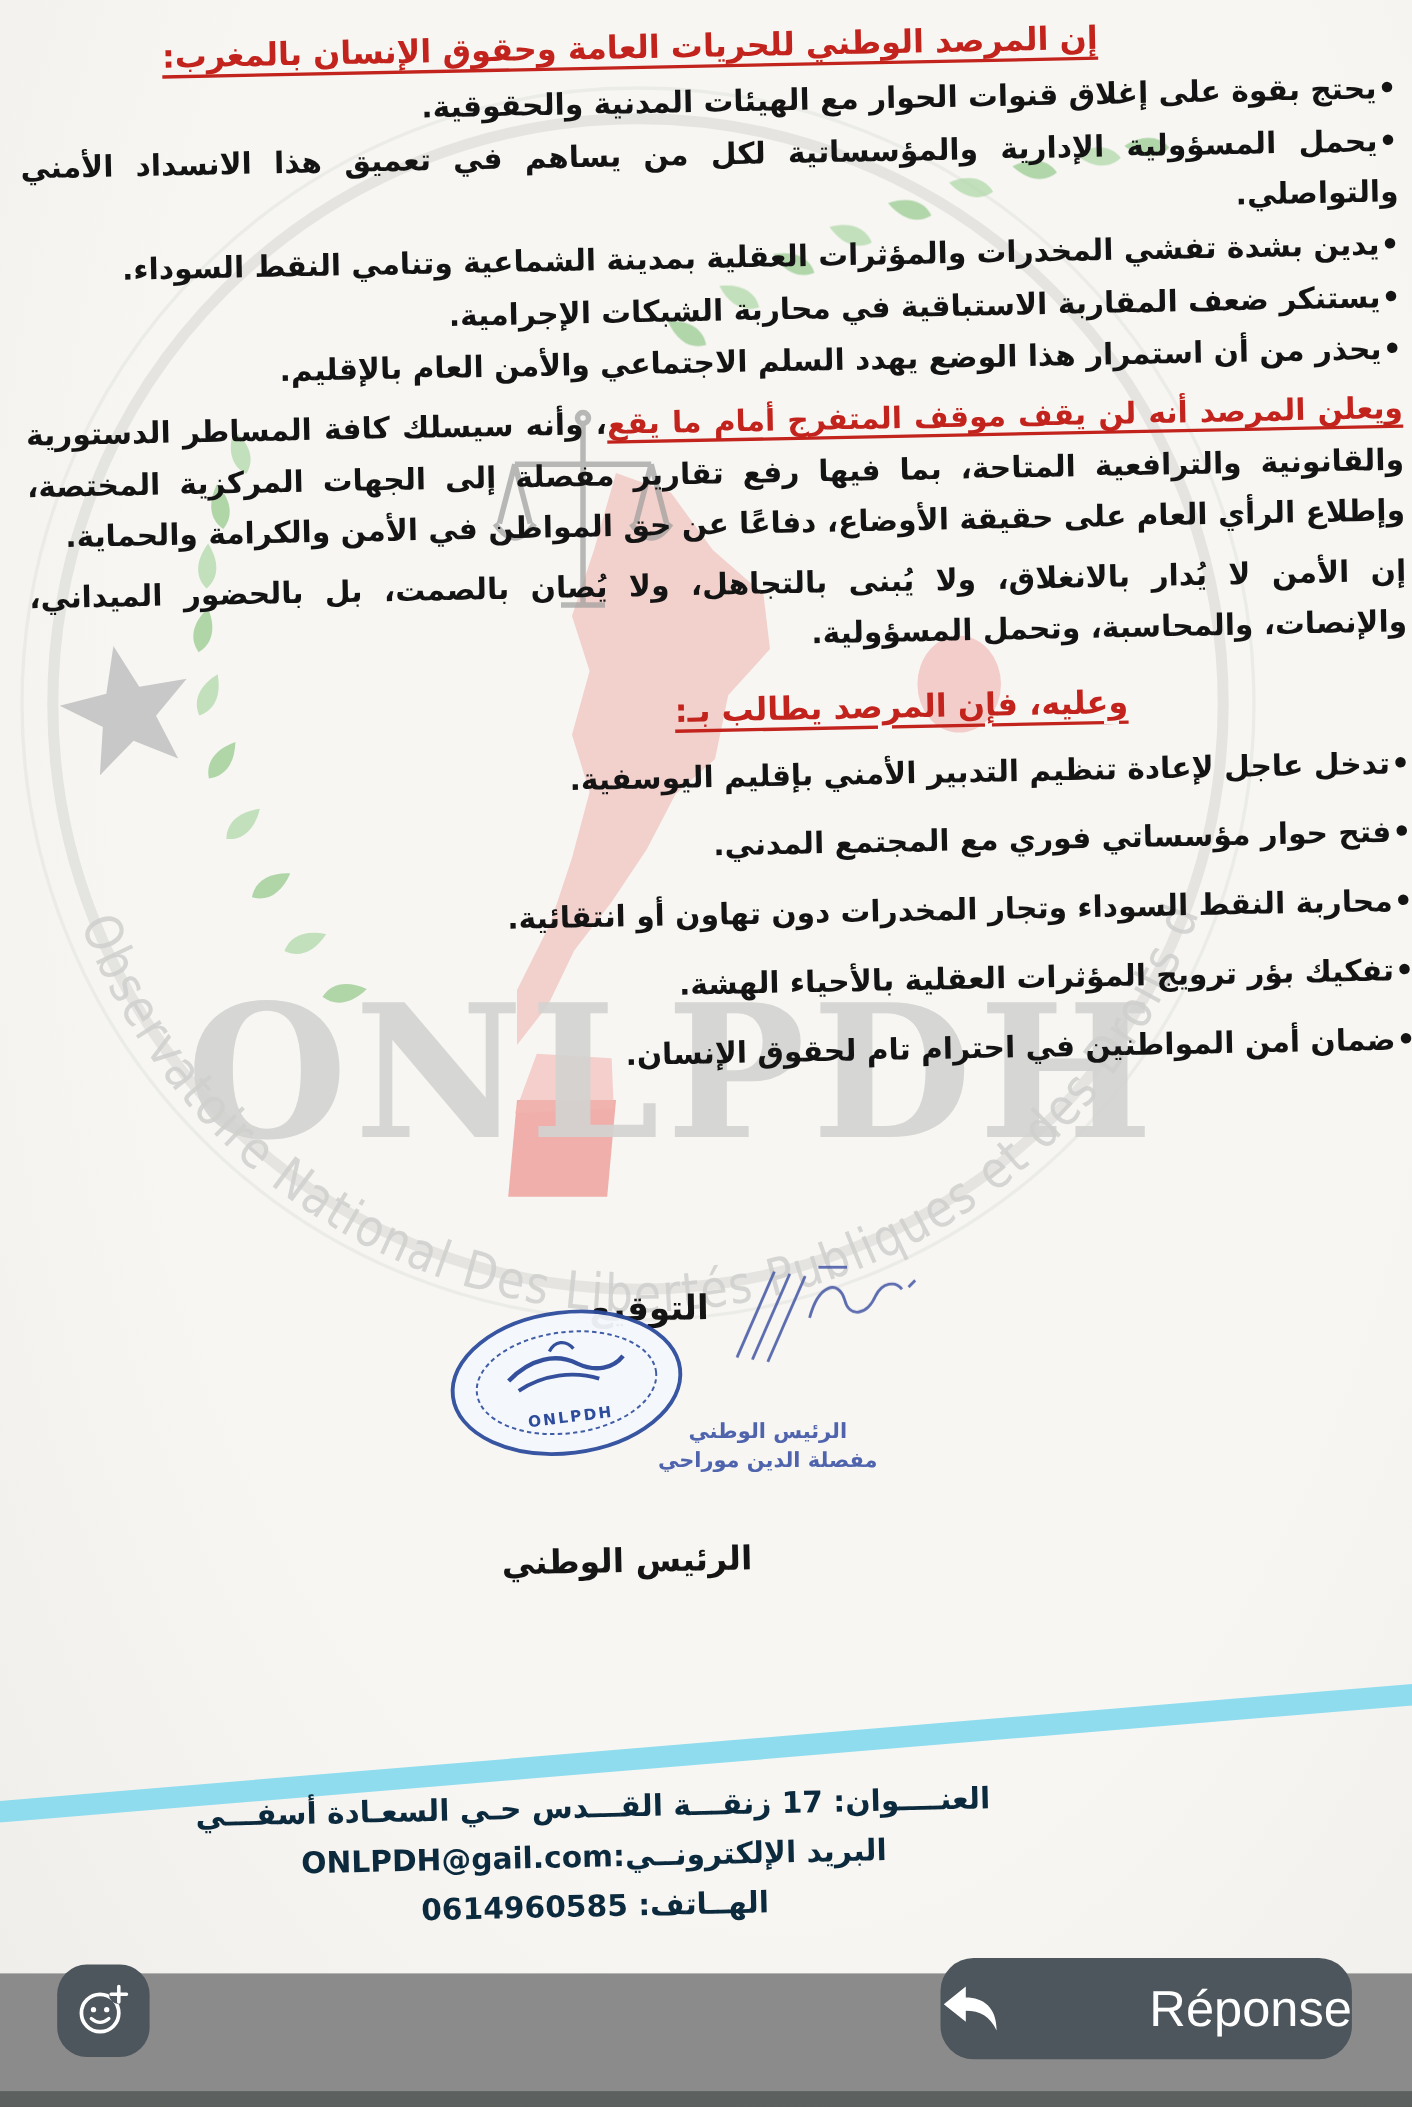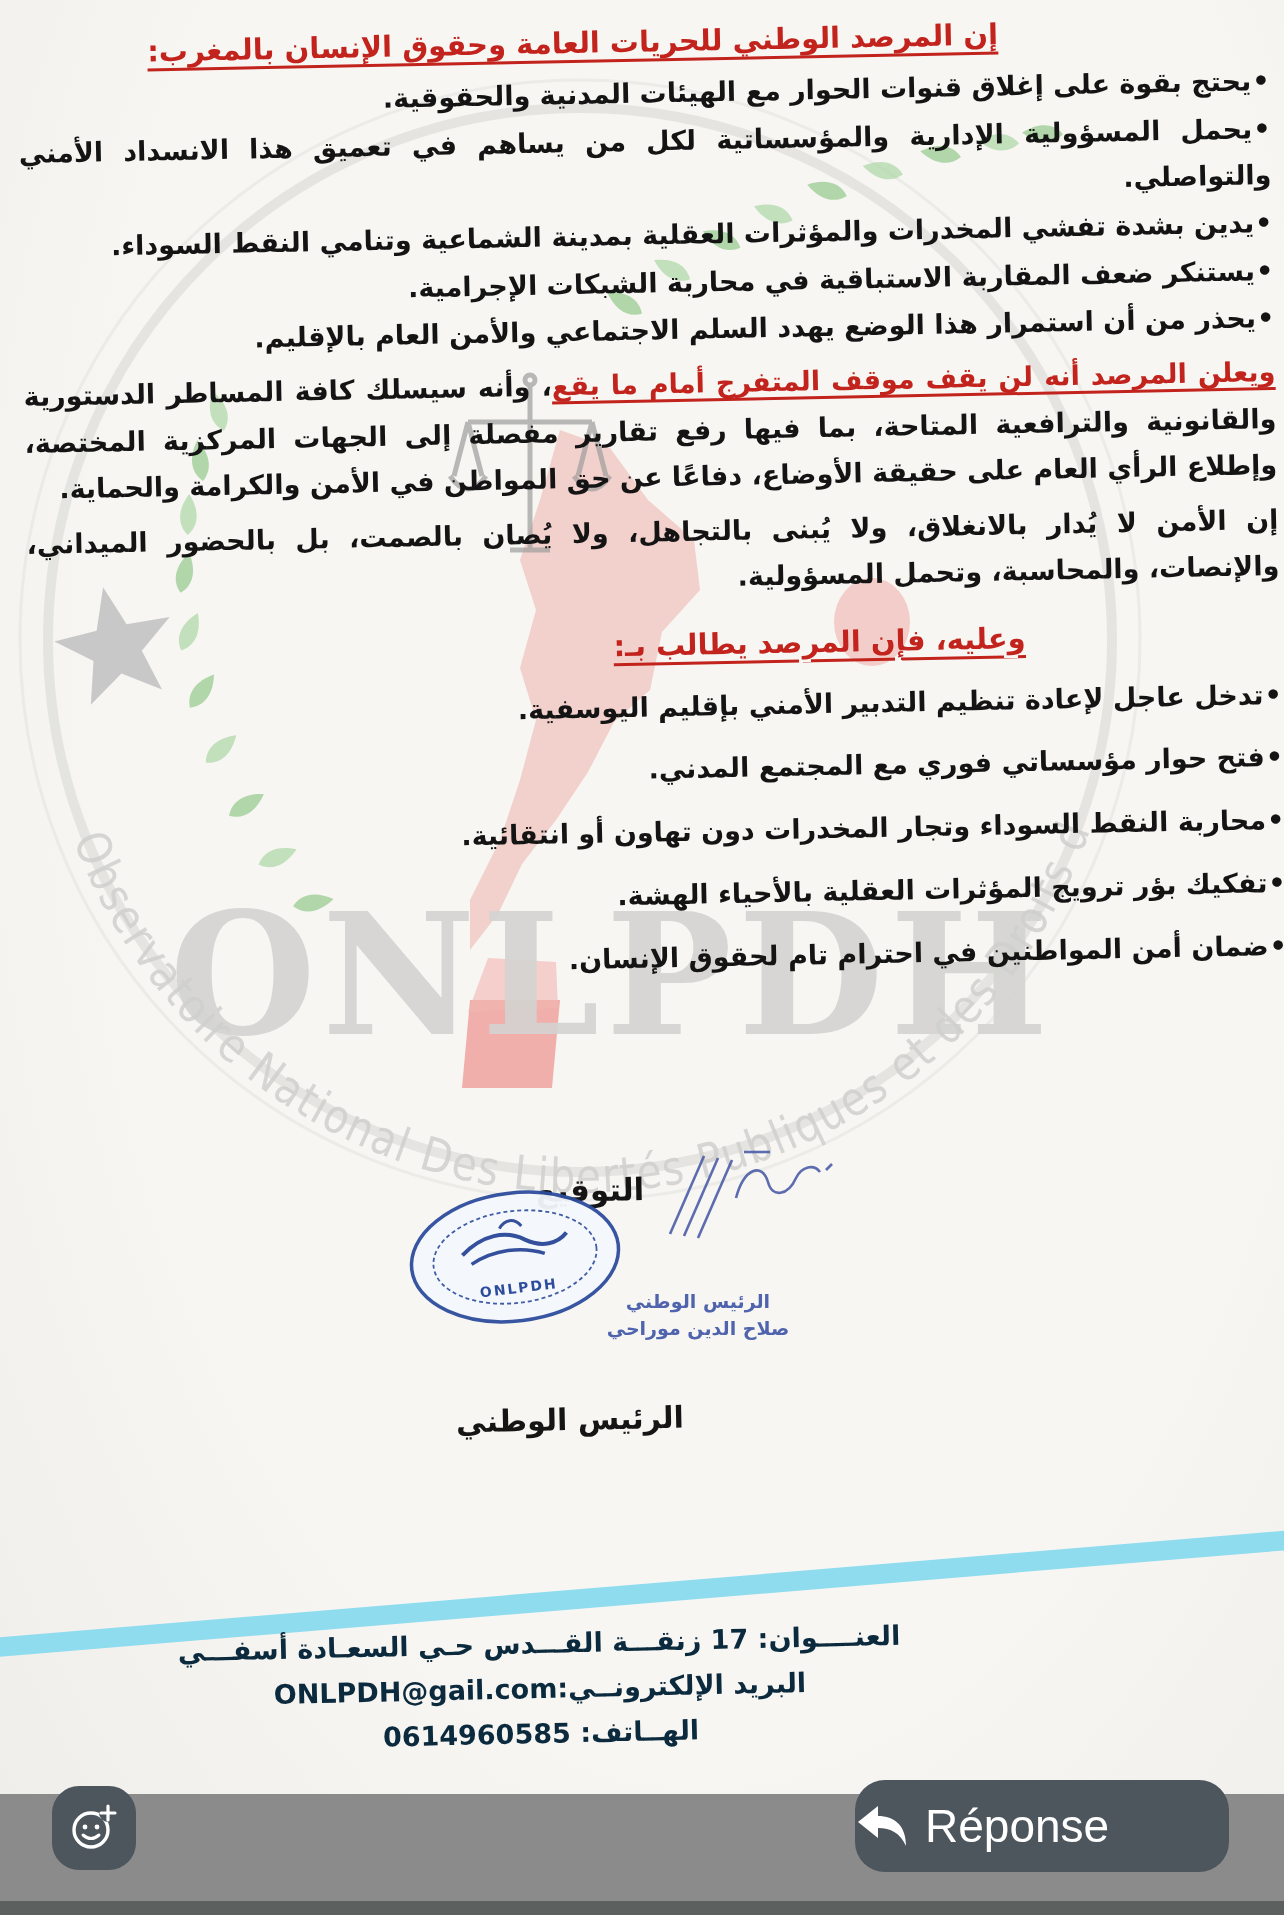--- a/index.html
+++ b/index.html
@@ -38,21 +38,21 @@
         clip-path:polygon(0 43%,100% 5%,100% 100%,0 100%);}
   .band-text{position:absolute;top:1622px;left:80px;width:920px;z-index:4;direction:rtl;text-align:center;
              color:#0c2a3d;font-weight:bold;font-size:27px;line-height:1.66;transform:rotate(-1.3deg);}
   .band-text .latin{direction:ltr;unicode-bidi:embed;font-family:"DejaVu Sans",sans-serif;}
   
   .overlay{position:absolute;top:1794px;left:0;width:1284px;height:121px;background:#8b8b8b;z-index:5;}
   .overlay-bottom{position:absolute;top:1901px;left:0;width:1284px;height:14px;background:#5c615f;z-index:6;}
   .react-btn{position:absolute;top:1786px;left:52px;width:84px;height:84px;border-radius:27px;
              background:#4d565c;z-index:6;display:flex;align-items:center;justify-content:center;cursor:pointer;}
   .reply-btn{position:absolute;top:1780px;left:855px;width:374px;height:92px;border-radius:30px;
-             background:#4d565c;z-index:6;display:flex;align-items:center;justify-content:flex-start;gap:16px;
+             background:#4d565c;z-index:6;display:flex;align-items:center;justify-content:space-between;gap:16px;
              color:#fff;font-size:46px;font-family:"Liberation Sans",sans-serif;cursor:pointer;}
 </style>
 </head>
 <body>
 
 <div class="page">
 
   <svg class="watermark" viewBox="0 0 1284 1915" width="1284" height="1915">
     <defs>
       <path id="leaf" d="M0 -34 C 11 -18 11 -3 0 7 C -11 -3 -11 -18 0 -34 Z"></path>
@@ -165,21 +165,21 @@
         <path d="M44 98 L78 20"></path>
         <path d="M58 100 L92 22"></path>
       <path d="M96 60 C 104 30 122 24 128 44 C 132 60 148 58 156 40 C 162 28 174 26 180 34"></path>
       <path d="M186 32 l6 -6"></path>
         <path d="M104 14 h26"></path>
     </svg>
   </div>
 
   <div class="sig-blue-text">
     <div>الرئيس الوطني</div>
-    <div>صلاح الدين موراحي</div>
+    <div>مفصلة الدين موراحي</div>
   </div>
 
   <div class="president">الرئيس الوطني</div>
 
   <div class="band-hi"></div>
   <div class="band"></div>
   <div class="band-text">
     <div>العنــــوان: 17 زنقـــة القـــدس حـي السعـادة أسفـــي</div>
     <div><span>البريد الإلكترونــي:</span><span class="latin">ONLPDH@gail.com</span></div>
     <div><span>الهــاتف:</span> <span class="latin">0614960585</span></div>

